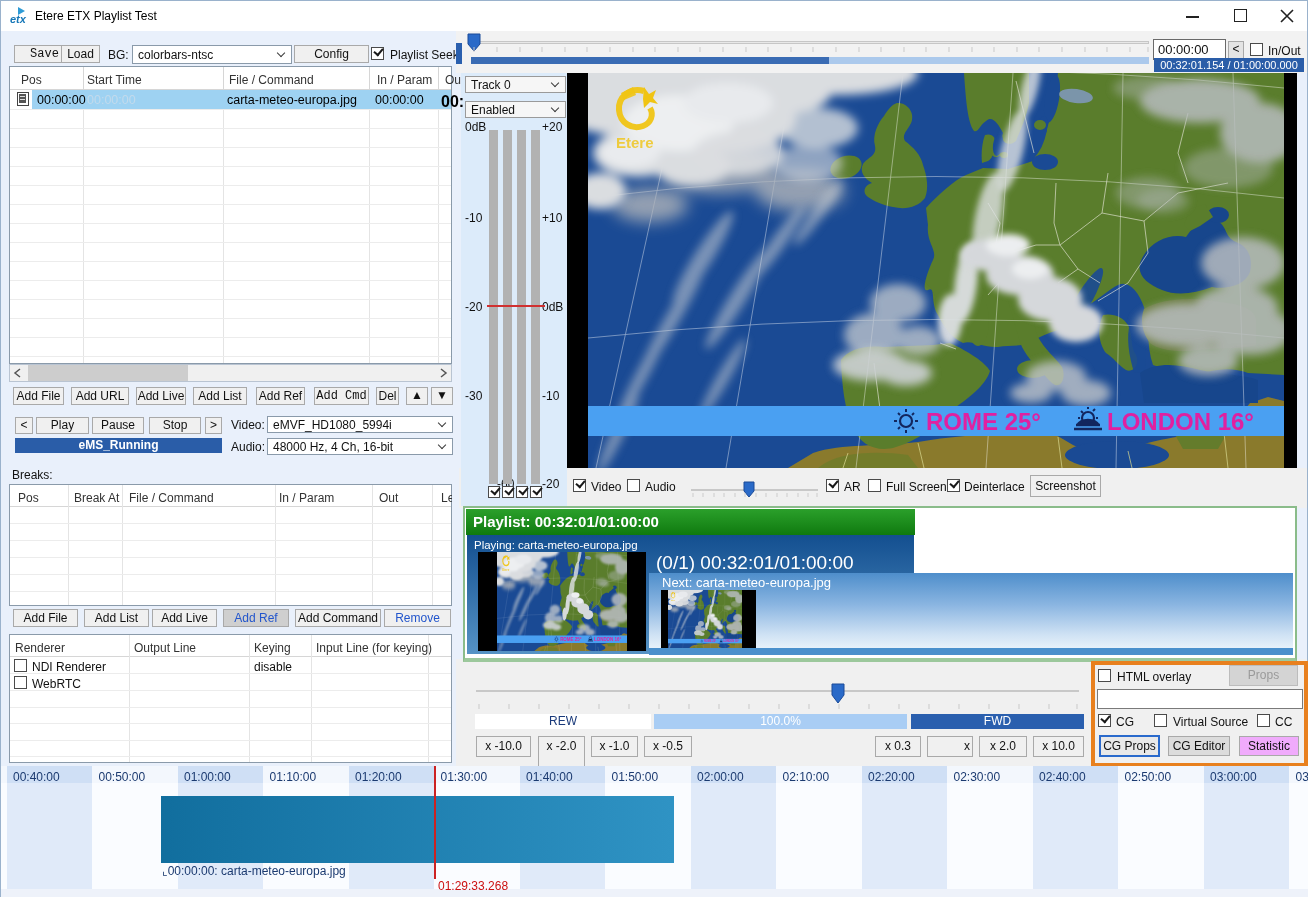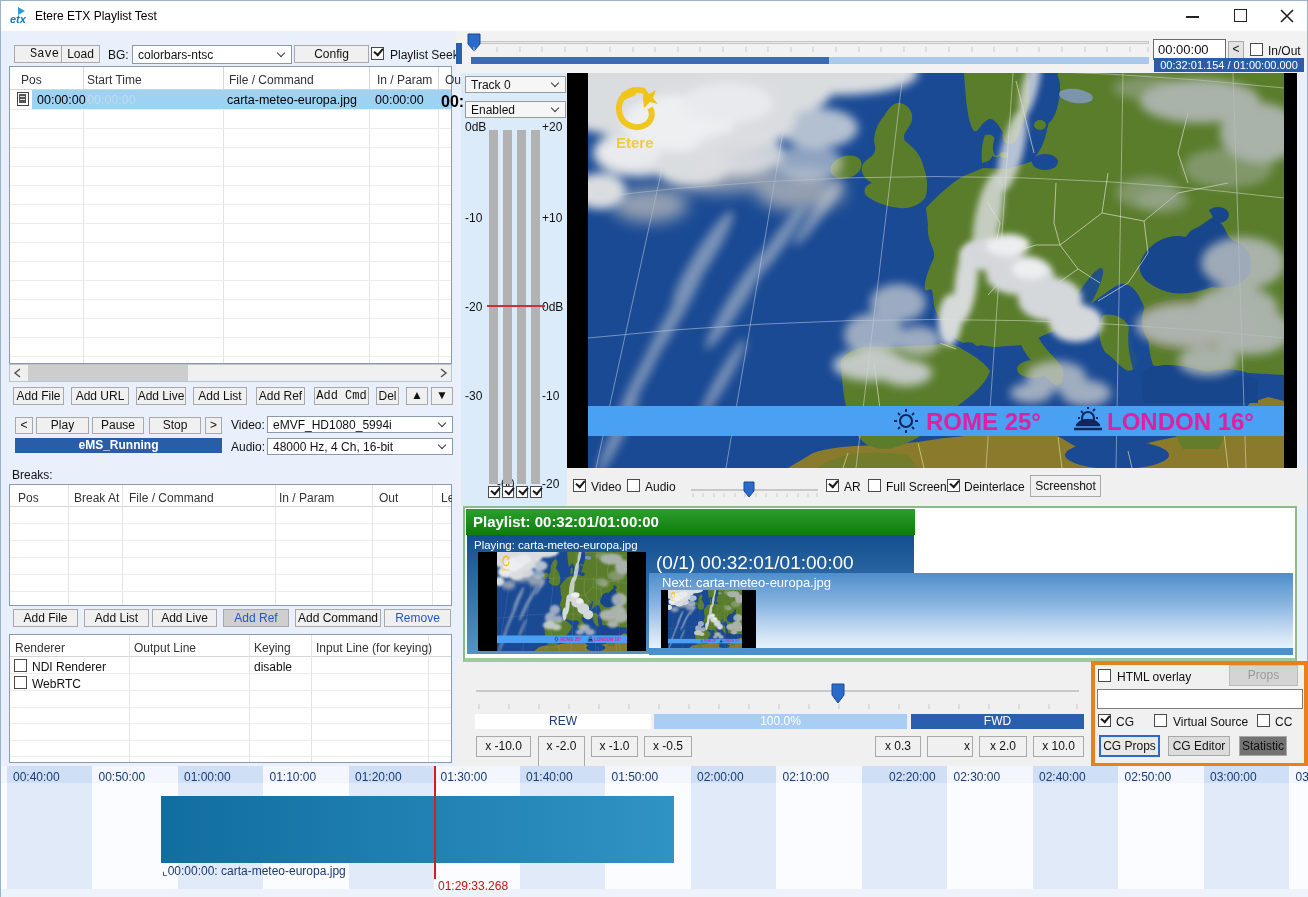--- a/index.html
+++ b/index.html
@@ -348,21 +348,21 @@
 <div class="btn" style="left:1228px;top:664px;width:69px;height:21px;line-height:19px;background:#d4d4d4;color:#9a9a9a;border-color:#bcbcbc;">Props</div>
 <div class="ab" style="left:1096px;top:688px;width:206px;height:20px;background:#fff;border:1px solid #7a7a7a;"></div>
 <div class="cb ck" style="left:1097px;top:713px;"></div>
 <div class="lbl" style="left:1115px;top:714px;">CG</div>
 <div class="cb" style="left:1153px;top:713px;"></div>
 <div class="lbl" style="left:1172px;top:714px;">Virtual Source</div>
 <div class="cb" style="left:1256px;top:713px;"></div>
 <div class="lbl" style="left:1274px;top:714px;">CC</div>
 <div class="btn" style="left:1098px;top:734px;width:61px;height:22px;line-height:18px;border:2px solid #2a6acc;background:#e9e9e9;">CG Props</div>
 <div class="btn" style="left:1167px;top:735px;width:62px;height:20px;line-height:18px;background:#dcdcdc;">CG Editor</div>
-<div class="btn" style="left:1238px;top:735px;width:48px;height:20px;line-height:18px;background:#737373;">Statistic</div>
+<div class="btn" style="left:1238px;top:735px;width:60px;height:20px;line-height:18px;background:#f0abfc;">Statistic</div>
 
 <div class="ab" style="left:566px;top:72px;width:730px;height:395px;background:#000;"></div>
 <svg class="ab" style="left:587px;top:72px;" width="696" height="395" viewBox="0 0 696 395">
       <use href="#metmap"></use>
     </svg>
 
 <div id="tl" class="ab" style="left:0px;top:765px;width:1308px;height:123px;background:#eef4fc;overflow:hidden;">
       <div class="ab" style="left:5.5px;top:0;width:85.5px;height:123px;background:linear-gradient(180deg,#cfdff5 0px,#cfdff5 17px,#e0eaf9 17px,#e0eaf9 100%);"></div>
       <div class="ab" style="left:91.0px;top:0;width:85.5px;height:123px;background:linear-gradient(180deg,#f3f7fd 0px,#f3f7fd 17px,#fafcff 17px,#fafcff 100%);"></div>
       <div class="ab" style="left:176.5px;top:0;width:85.5px;height:123px;background:linear-gradient(180deg,#cfdff5 0px,#cfdff5 17px,#e0eaf9 17px,#e0eaf9 100%);"></div>
@@ -383,21 +383,21 @@
       <div class="lbl" style="left:12.0px;top:4px;color:#1b3a70;">00:40:00</div>
       <div class="lbl" style="left:97.5px;top:4px;color:#1b3a70;">00:50:00</div>
       <div class="lbl" style="left:183.0px;top:4px;color:#1b3a70;">01:00:00</div>
       <div class="lbl" style="left:268.5px;top:4px;color:#1b3a70;">01:10:00</div>
       <div class="lbl" style="left:354.0px;top:4px;color:#1b3a70;">01:20:00</div>
       <div class="lbl" style="left:439.5px;top:4px;color:#1b3a70;">01:30:00</div>
       <div class="lbl" style="left:525.0px;top:4px;color:#1b3a70;">01:40:00</div>
       <div class="lbl" style="left:610.5px;top:4px;color:#1b3a70;">01:50:00</div>
       <div class="lbl" style="left:696.0px;top:4px;color:#1b3a70;">02:00:00</div>
       <div class="lbl" style="left:781.5px;top:4px;color:#1b3a70;">02:10:00</div>
-      <div class="lbl" style="left:867.0px;top:4px;color:#1b3a70;margin-left:21px;">02:20:00</div>
+      <div class="lbl" style="left:867.0px;top:4px;color:#1b3a70;">02:20:00</div>
       <div class="lbl" style="left:952.5px;top:4px;color:#1b3a70;">02:30:00</div>
       <div class="lbl" style="left:1038.0px;top:4px;color:#1b3a70;">02:40:00</div>
       <div class="lbl" style="left:1123.5px;top:4px;color:#1b3a70;">02:50:00</div>
       <div class="lbl" style="left:1209.0px;top:4px;color:#1b3a70;">03:00:00</div>
       <div class="lbl" style="left:1294.5px;top:4px;color:#1b3a70;">03:10:00</div>
     </div>
 <div class="ab" style="left:0px;top:888px;width:1308px;height:9px;background:#eef2fa;"></div>
 <div class="ab" style="left:160px;top:795px;width:513px;height:67px;background:linear-gradient(90deg,#116e9e,#2f93c4);"></div>
 <div class="lbl" style="left:161px;top:863px;color:#1b3a70;">⌞00:00:00: carta-meteo-europa.jpg</div>
 <div class="ab" style="left:433px;top:765px;width:2px;height:113px;background:#cc2222;"></div>

